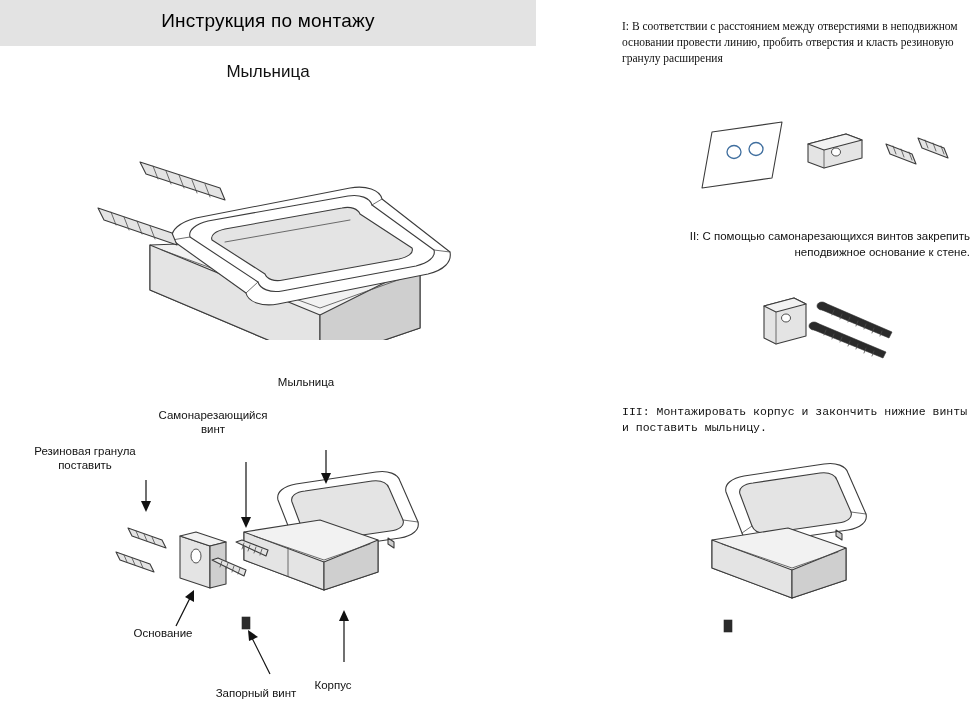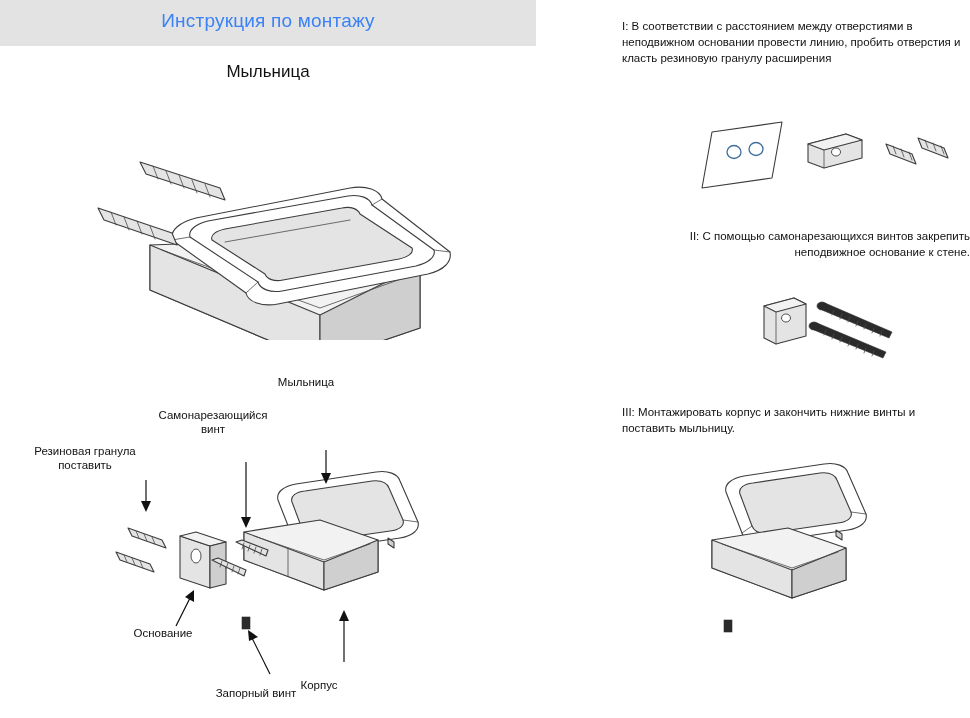--- a/index.html
+++ b/index.html
@@ -31,21 +31,21 @@
     height: 46px;
     background: #e3e3e3;
   }
   .header-title {
     position: absolute;
     left: 0;
     top: 10px;
     width: 536px;
     text-align: center;
     font-size: 19px;
-    color: #3b82f6;
+    color: #000000;
     letter-spacing: 0.2px;
   }
   .subtitle {
     position: absolute;
     left: 0;
     top: 62px;
     width: 536px;
     text-align: center;
     font-size: 17px;
     color: #111;
@@ -205,23 +205,23 @@
   <div class="lbl center" style="left:236px; top:375px; width:140px;">Мыльница</div>
 
   <div class="lbl center" style="left:150px; top:408px; width:126px;">Самонарезающийся винт</div>
 
   <div class="lbl center" style="left:10px; top:444px; width:150px;">Резиновая гранула поставить</div>
 
   <div class="lbl center" style="left:103px; top:626px; width:120px;">Основание</div>
 
   <div class="lbl center" style="left:206px; top:686px; width:100px;">Запорный винт</div>
 
-  <div class="lbl center" style="left:284px; top:678px; width:70px;">Корпус</div>
-
-  <div class="step-text right" style="left:622px; top:18px; width:348px;">I: В соответствии с расстоянием между отверстиями в неподвижном основании провести линию, пробить отверстия и класть резиновую гранулу расширения</div>
+  <div class="lbl center" style="left:298px; top:678px; width:70px;">Корпус</div>
+
+  <div class="step-text right" style="left:622px; top:18px; width:348px;font-family:Liberation Serif, serif;">I: В соответствии с расстоянием между отверстиями в неподвижном основании провести линию, пробить отверстия и класть резиновую гранулу расширения</div>
 
   <div style="position:absolute; left:690px; top:110px;">
     <svg width="270" height="90" viewBox="0 0 270 90">
 
       <path class="fill-white" d="M22 22 L92 12 L82 68 L12 78 Z"></path>
       <ellipse cx="44" cy="42" rx="7" ry="6.5" fill="#ffffff" stroke="#3f6e9e" stroke-width="1.3"></ellipse>
       <ellipse cx="66" cy="39" rx="7" ry="6.5" fill="#ffffff" stroke="#3f6e9e" stroke-width="1.3"></ellipse>
 
       <path class="fill-mid" d="M118 34 L156 24 L172 30 L172 48 L134 58 L118 52 Z"></path>
       <path class="fill-light" d="M118 34 L156 24 L172 30 L134 40 Z"></path>
@@ -251,21 +251,21 @@
         <path class="stroke-thin" d="M84 18 L82 23 M92 22 L90 27 M100 25 L98 30 M108 29 L106 34 M116 32 L114 37 M124 36 L122 41 M132 39 L130 44" stroke="#ffffff"></path>
       </g>
       <g>
         <ellipse cx="64" cy="34" rx="5" ry="4" class="fill-black"></ellipse>
         <path class="fill-black" d="M67 31 L136 60 L133 66 L64 38 Z"></path>
         <path class="stroke-thin" d="M76 38 L74 43 M84 42 L82 47 M92 45 L90 50 M100 49 L98 54 M108 52 L106 57 M116 56 L114 61 M124 59 L122 64" stroke="#ffffff"></path>
       </g>
     </svg>
   </div>
 
-  <div class="step-text" style="left:622px; top:404px; width:348px;">III: Монтажировать корпус и закончить нижние винты и поставить мыльницу.</div>
+  <div class="step-text" style="left:622px; top:404px; width:348px;font-family:Liberation Mono, monospace;">III: Монтажировать корпус и закончить нижние винты и поставить мыльницу.</div>
 
   <div style="position:absolute; left:690px; top:460px;">
     <svg width="250" height="190" viewBox="0 0 250 190">
 
       <g>
         <path class="fill-white" d="M36 32 C34 24 42 18 54 16 L134 4 C146 2 156 6 158 13 L176 54 C178 62 170 68 158 70 L76 82 C64 84 54 80 52 73 Z"></path>
         <path class="fill-mid" d="M50 34 C48 28 54 24 63 23 L130 13 C139 12 145 15 147 20 L161 52 C163 58 157 62 148 63 L79 73 C70 74 64 71 62 66 Z"></path>
         <path class="stroke-thin" d="M62 66 L52 73 M161 52 L176 54"></path>
         <path class="fill-dark" d="M64 82 L70 86 L70 92 L64 88 Z"></path>
         <path class="fill-dark" d="M146 70 L152 74 L152 80 L146 76 Z"></path>

